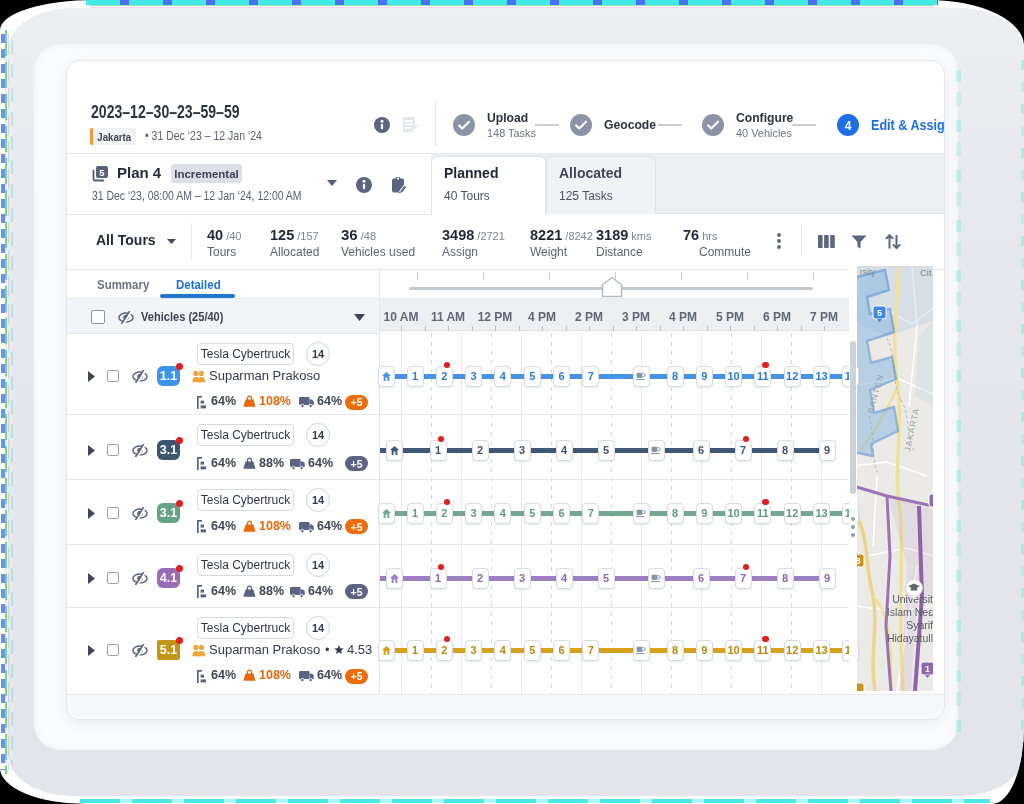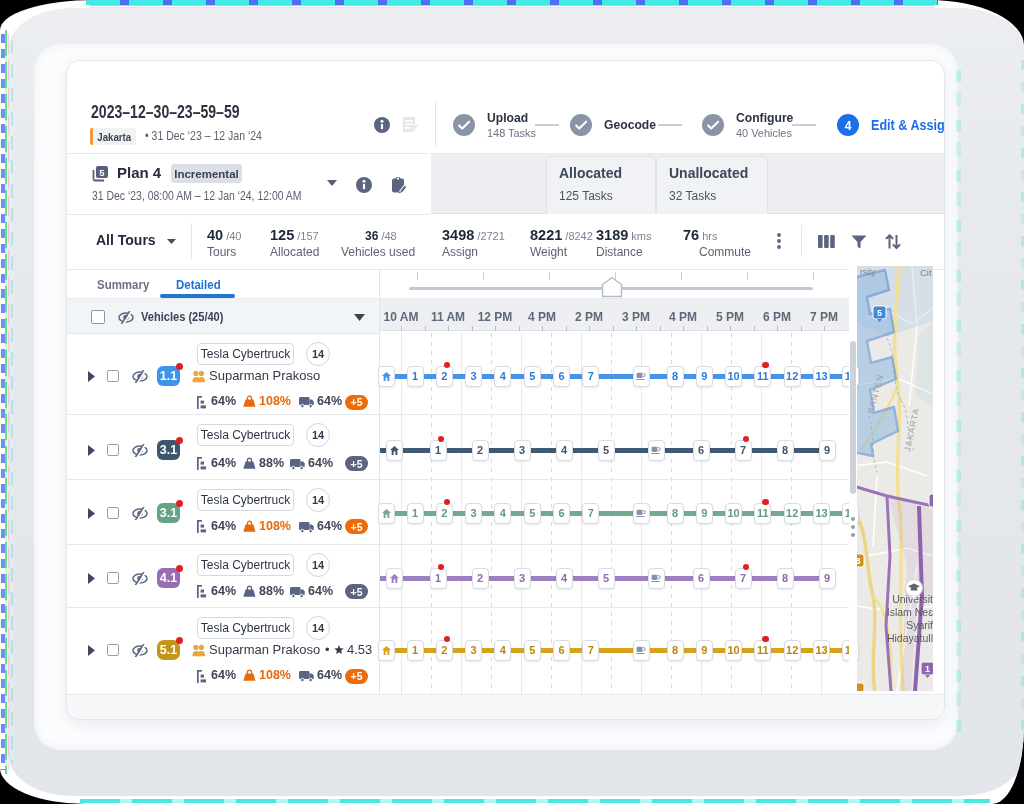--- a/index.html
+++ b/index.html
@@ -102,41 +102,41 @@
 <div style="position:absolute;left:323px;top:115px;">
           <svg width="18" height="18" viewBox="0 0 18 18" style="display:block;">
             <rect x="2" y="2.5" width="12" height="14" rx="2" fill="#5b6480"></rect>
             <rect x="5.6" y="1" width="4.8" height="3.4" rx="1.6" fill="#5b6480"></rect>
             <circle cx="8.0" cy="2.6" r="1.1" fill="#fff"></circle>
             <path d="M9.5 15.5 L14.4 9 L17 11 L12 17.2 Z" fill="#5b6480" stroke="#fcfcfd" stroke-width="1.1"></path>
             <path d="M8.8 17.5 l0.8 -2.2 l1.6 1.2 Z" fill="#5b6480"></path>
           </svg>
         </div>
 <div style="position:absolute;left:364px;top:93px;width:515px;height:60px;background:#eceef2;border-bottom:1px solid #dfe2e7;"></div>
+<div style="position:absolute;left:364px;top:95px;width:115px;height:58px;background:#fff;border:1px solid #e0e3e8;border-bottom:none;border-radius:6px 6px 0 0;height:59px !important;z-index:2;">
+          <div style="position:absolute;left:12px;top:8px;font-size:14px;font-weight:bold;color:#20293a;">Planned</div>
+          <div style="position:absolute;left:12px;top:32px;font-size:12px;color:#4a5264;">40 Tours</div>
+        </div>
 <div style="position:absolute;left:479px;top:95px;width:110px;height:58px;background:#f0f2f5;border:1px solid #e0e3e8;border-bottom:none;border-radius:6px 6px 0 0;">
           <div style="position:absolute;left:12px;top:8px;font-size:14px;font-weight:bold;color:#3e4759;">Allocated</div>
           <div style="position:absolute;left:12px;top:32px;font-size:12px;color:#4a5264;">125 Tasks</div>
-        </div>
-<div style="position:absolute;left:589px;top:95px;width:112px;height:58px;background:#f0f2f5;border:1px solid #e0e3e8;border-bottom:none;border-radius:6px 6px 0 0;">
-          <div style="position:absolute;left:12px;top:8px;font-size:14px;font-weight:bold;color:#3e4759;">Unallocated</div>
-          <div style="position:absolute;left:12px;top:32px;font-size:12px;color:#4a5264;">32 Tasks</div>
         </div>
 <div style="position:absolute;left:0px;top:153px;width:364px;height:1px;background:#e8eaee;"></div>
 <div style="position:absolute;left:29px;top:171px;width:80px;height:18px;font-size:14px;font-weight:bold;color:#222b3c;">All Tours</div>
 <div style="position:absolute;left:100px;top:178px;">
           <svg width="9" height="5" viewBox="0 0 9 5" style="display:block;">
             <path d="M0 0 L9 0 L4.5 5 Z" fill="#444c60"></path>
           </svg>
         </div>
 <div style="position:absolute;left:124px;top:162px;width:1px;height:36px;background:#e5e8ec;"></div>
 <div style="position:absolute;left:140px;top:165px;width:110px;height:18px;white-space:nowrap;"><span style="font-size:14.5px;font-weight:bold;color:#1f2838;">40</span><span style="font-size:11px;color:#7a8294;"> /40</span></div>
         <div style="position:absolute;left:140px;top:184px;width:110px;height:15px;font-size:12px;color:#5a6374;">Tours</div>
 <div style="position:absolute;left:203px;top:165px;width:110px;height:18px;white-space:nowrap;"><span style="font-size:14.5px;font-weight:bold;color:#1f2838;">125</span><span style="font-size:11px;color:#7a8294;"> /157</span></div>
         <div style="position:absolute;left:203px;top:184px;width:110px;height:15px;font-size:12px;color:#5a6374;">Allocated</div>
-<div style="position:absolute;left:274px;top:165px;width:110px;height:18px;white-space:nowrap;"><span style="font-size:12px;font-weight:bold;color:#1f2838;margin-left:24px;">36</span><span style="font-size:11px;color:#7a8294;"> /48</span></div>
+<div style="position:absolute;left:274px;top:165px;width:110px;height:18px;white-space:nowrap;"><span style="font-size:15px;font-weight:bold;color:#1f2838;">36</span><span style="font-size:11px;color:#7a8294;"> /48</span></div>
         <div style="position:absolute;left:274px;top:184px;width:110px;height:15px;font-size:12px;color:#5a6374;">Vehicles used</div>
 <div style="position:absolute;left:375px;top:165px;width:110px;height:18px;white-space:nowrap;"><span style="font-size:14.5px;font-weight:bold;color:#1f2838;">3498</span><span style="font-size:11px;color:#7a8294;"> /2721</span></div>
         <div style="position:absolute;left:375px;top:184px;width:110px;height:15px;font-size:12px;color:#5a6374;">Assign</div>
 <div style="position:absolute;left:463px;top:165px;width:110px;height:18px;white-space:nowrap;"><span style="font-size:14.5px;font-weight:bold;color:#1f2838;">8221</span><span style="font-size:11px;color:#7a8294;"> /8242</span></div>
         <div style="position:absolute;left:463px;top:184px;width:110px;height:15px;font-size:12px;color:#5a6374;">Weight</div>
 <div style="position:absolute;left:529px;top:165px;width:110px;height:18px;white-space:nowrap;"><span style="font-size:14.5px;font-weight:bold;color:#1f2838;">3189</span><span style="font-size:11px;color:#7a8294;"> kms</span></div>
         <div style="position:absolute;left:529px;top:184px;width:110px;height:15px;font-size:12px;color:#5a6374;">Distance</div>
 <div style="position:absolute;left:616px;top:165px;width:110px;height:18px;white-space:nowrap;"><span style="font-size:14.5px;font-weight:bold;color:#1f2838;">76</span><span style="font-size:11px;color:#7a8294;"> hrs</span></div>
         <div style="position:absolute;left:632px;top:184px;width:110px;height:15px;font-size:12px;color:#5a6374;">Commute</div>
 <div style="position:absolute;left:710px;top:172px;">
@@ -697,21 +697,21 @@
         </div>
 <div style="position:absolute;left:40px;top:583px;width:12px;height:12px;border:1.6px solid #9aa0ab;border-radius:2px;background:#fff;"></div>
 <div style="position:absolute;left:65px;top:582.5px;">
           <svg width="16" height="13" viewBox="0 0 16 13" style="display:block;">
             <ellipse cx="8.0" cy="6.5" rx="7.04" ry="4.42" fill="none" stroke="#5d6780" stroke-width="1.5"></ellipse>
             <circle cx="8.0" cy="6.5" r="2.73" fill="#5d6780"></circle>
             <line x1="4.8" y1="14.3" x2="13.12" y2="0.78" stroke="#fff" stroke-width="1.8"></line>
             <line x1="3.52" y1="13.0" x2="12.16" y2="-0.78" stroke="#5d6780" stroke-width="1.5" stroke-linecap="round"></line>
           </svg>
         </div>
-<div style="position:absolute;left:90px;top:579px;width:23px;height:20px;background:#c3951b;border-radius:7px;display:flex;align-items:center;justify-content:center;font-size:12.5px;font-weight:bold;color:#fff;">5.1</div>
+<div style="position:absolute;left:90px;top:579px;width:23px;height:20px;background:#c3951b;border-radius:2px;display:flex;align-items:center;justify-content:center;font-size:12.5px;font-weight:bold;color:#fff;">5.1</div>
 <div style="position:absolute;left:109px;top:576px;width:7px;height:7px;background:#e02020;border-radius:50%;z-index:4;"></div>
 <div style="position:absolute;left:125px;top:583px;">
           <svg width="14" height="13" viewBox="0 0 14 13" style="display:block;">
             <circle cx="3.9" cy="3.38" r="2.6" fill="#f0a43c"></circle>
             <circle cx="9.36" cy="3.38" r="2.6" fill="#f0a43c"></circle>
             <path d="M0.5 12.35 v-1.56 a3.6400000000000006 3.9 0 0 1 7.280000000000001 0 v1.56 Z" fill="#f0a43c"></path>
             <path d="M5.72 12.35 v-1.56 a3.6400000000000006 3.9 0 0 1 7.280000000000001 0 v1.56 Z" fill="#f0a43c"></path>
           </svg>
         </div>
 <div style="position:absolute;left:142px;top:581px;width:170px;height:16px;font-size:13px;color:#333a4a;">Suparman Prakoso</div>

